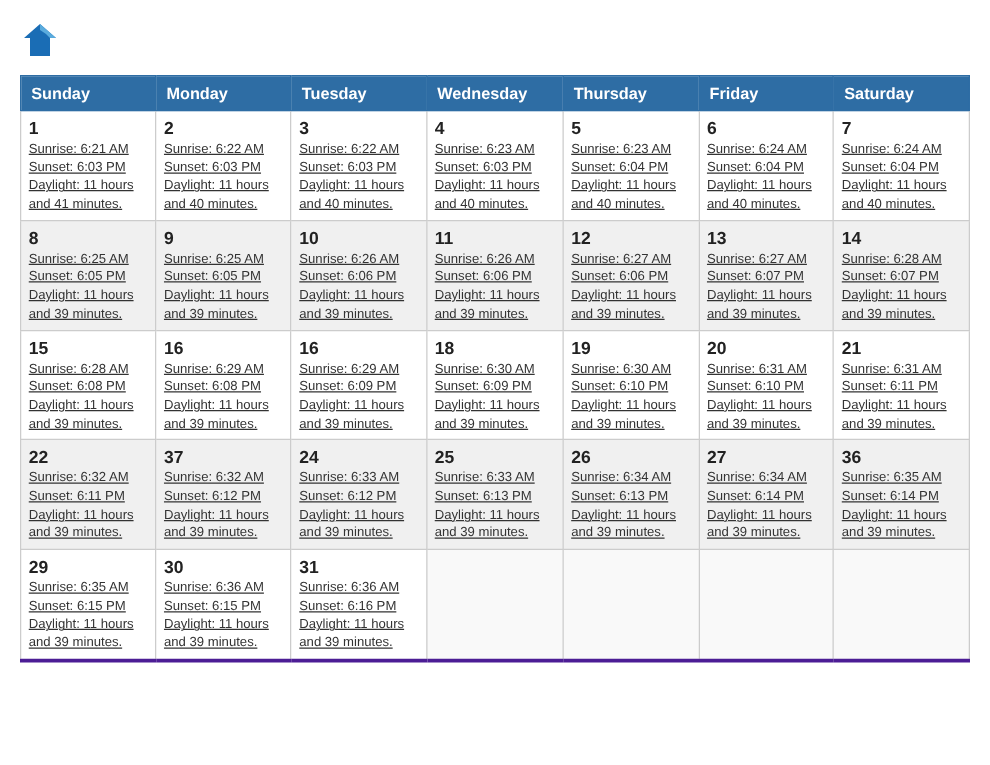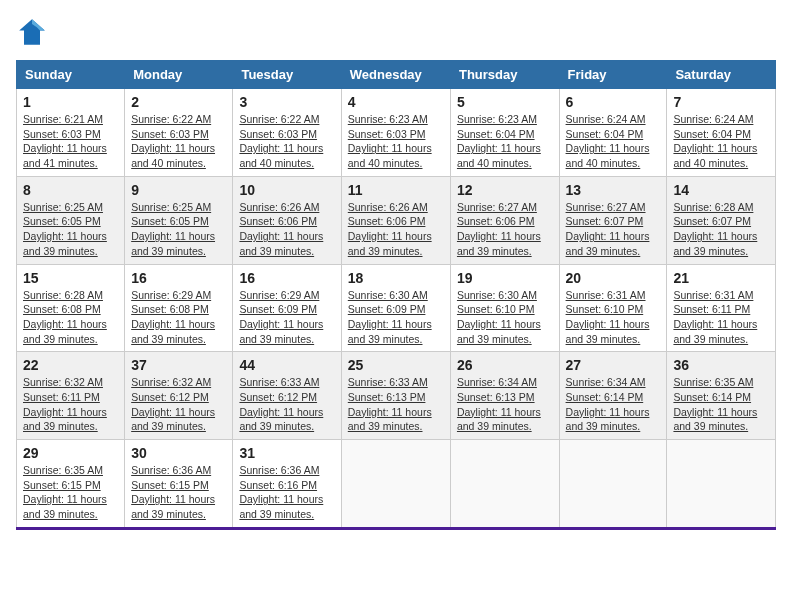--- a/index.html
+++ b/index.html
@@ -261,21 +261,21 @@
           Sunrise: 6:32 AM<br>Sunset: 6:11 PM<br>Daylight: 11 hours and 39 minutes.
         </div>
       </td>
         <td>
         <span class="day-number">37</span>
         <div class="day-info">
           Sunrise: 6:32 AM<br>Sunset: 6:12 PM<br>Daylight: 11 hours and 39 minutes.
         </div>
       </td>
         <td>
-        <span class="day-number">44</span>
+        <span class="day-number">24</span>
         <div class="day-info">
           Sunrise: 6:33 AM<br>Sunset: 6:12 PM<br>Daylight: 11 hours and 39 minutes.
         </div>
       </td>
         <td>
         <span class="day-number">25</span>
         <div class="day-info">
           Sunrise: 6:33 AM<br>Sunset: 6:13 PM<br>Daylight: 11 hours and 39 minutes.
         </div>
       </td>

